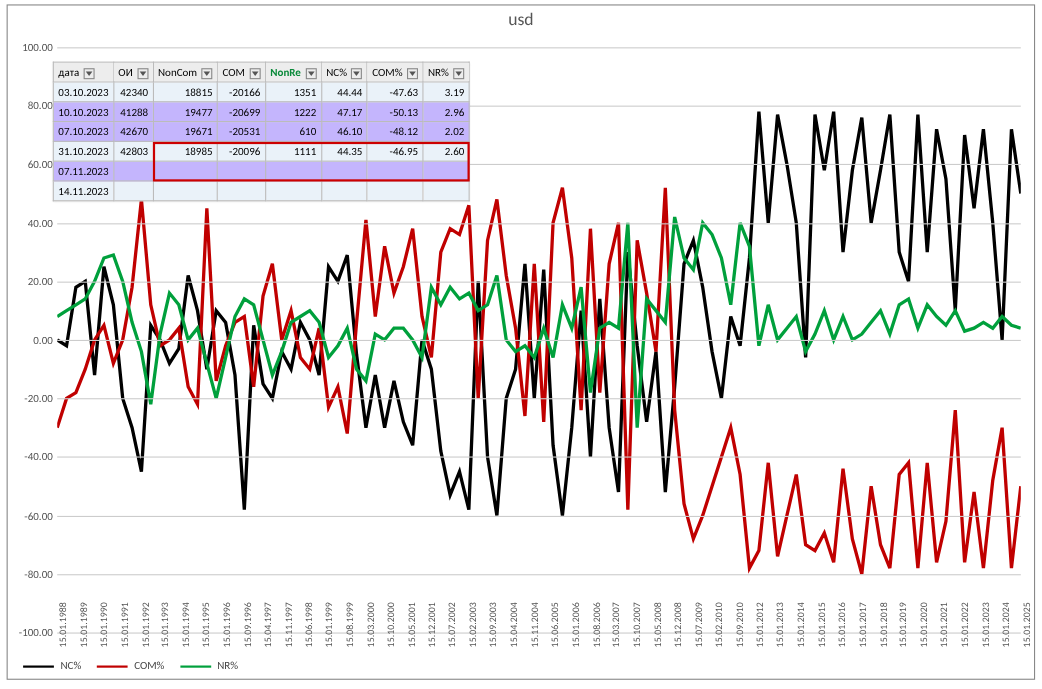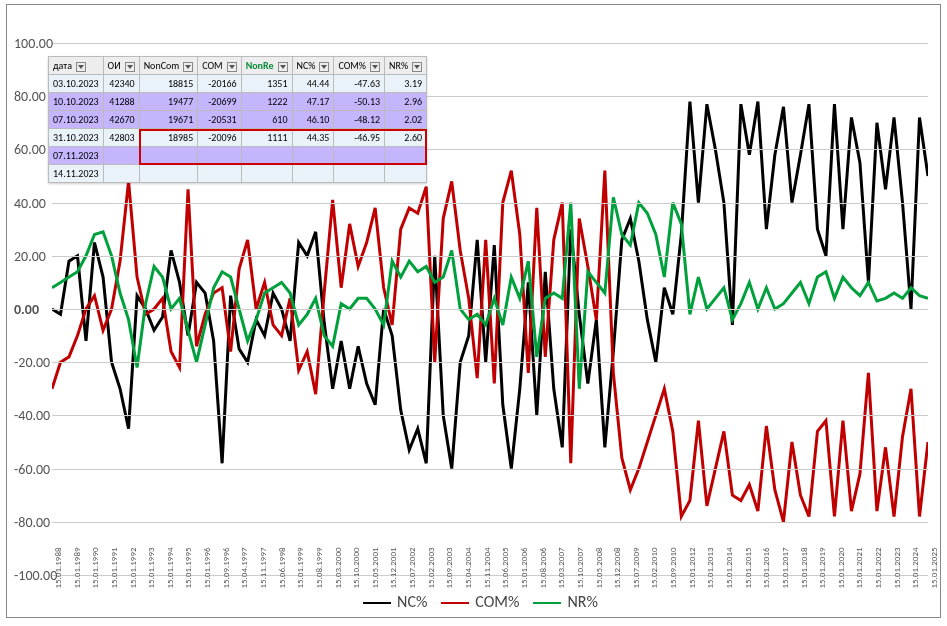--- a/index.html
+++ b/index.html
@@ -30,21 +30,22 @@
   }
   .grid-line {
     position: absolute;
     left: 0; right: 0;
     border-top: 1px solid #ccc;
   }
   .ytick {
     position: absolute;
     left: -38px;
     width: 34px;
-    font-size: 14px;
+    text-align: right;
+    font-size: 10px;
     color: #555;
     transform: translateY(-50%);
   }
   .xtick {
     position: absolute;
     bottom: -4px;
     font-size: 9px;
     color: #555;
     transform: rotate(-90deg) translateX(-50%);
     transform-origin: left top;
@@ -99,55 +100,55 @@
   .data-table tr.even td { background: #c4b5fd; }
   .red-box {
     position: absolute;
     border: 2px solid #c00;
     z-index: 6;
     pointer-events: none;
   }
   .legend {
     position: absolute;
     left: 0; right: 0; bottom: 6px;
-    text-align: center;
-    font-size: 16px;
+    font-size: 10px;
     color: #444;
   }
   .legend span.sw {
     display: inline-block;
     width: 28px;
     border-top-width: 2px;
     border-top-style: solid;
     vertical-align: middle;
     margin: 0 6px 0 14px;
   }
 </style>
 </head>
 <body>
 
 <div class="chart-area">
+  <div class="title">usd</div>
   <div class="plot">
     <svg class="lines" preserveAspectRatio="none" viewBox="0 0 1000 1000">
         <path d="M0.0 500.0 L9.7 510.0 L19.4 410.0 L29.1 400.0 L38.8 560.0 L48.5 375.0 L58.3 440.0 L68.0 600.0 L77.7 650.0 L87.4 725.0 L97.1 475.0 L106.8 500.0 L116.5 540.0 L126.2 515.0 L135.9 390.0 L145.6 450.0 L155.3 550.0 L165.0 450.0 L174.8 470.0 L184.5 560.0 L194.2 790.0 L203.9 475.0 L213.6 575.0 L223.3 600.0 L233.0 520.0 L242.7 550.0 L252.4 470.0 L262.1 500.0 L271.8 560.0 L281.6 375.0 L291.3 400.0 L301.0 355.0 L310.7 525.0 L320.4 650.0 L330.1 560.0 L339.8 650.0 L349.5 570.0 L359.2 640.0 L368.9 680.0 L378.6 500.0 L388.3 550.0 L398.1 690.0 L407.8 765.0 L417.5 725.0 L427.2 790.0 L436.9 400.0 L446.6 700.0 L456.3 800.0 L466.0 600.0 L475.7 550.0 L485.4 370.0 L495.1 600.0 L504.9 380.0 L514.6 680.0 L524.3 800.0 L534.0 650.0 L543.7 450.0 L553.4 700.0 L563.1 430.0 L572.8 650.0 L582.5 760.0 L592.2 350.0 L601.9 510.0 L611.7 640.0 L621.4 520.0 L631.1 760.0 L640.8 580.0 L650.5 370.0 L660.2 330.0 L669.9 410.0 L679.6 520.0 L689.3 600.0 L699.0 460.0 L708.7 510.0 L718.4 360.0 L728.2 110.0 L737.9 300.0 L747.6 115.0 L757.3 200.0 L767.0 300.0 L776.7 530.0 L786.4 115.0 L796.1 210.0 L805.8 110.0 L815.5 350.0 L825.2 210.0 L835.0 120.0 L844.7 300.0 L854.4 210.0 L864.1 115.0 L873.8 350.0 L883.5 400.0 L893.2 115.0 L902.9 350.0 L912.6 140.0 L922.3 225.0 L932.0 450.0 L941.7 150.0 L951.5 275.0 L961.2 140.0 L970.9 300.0 L980.6 500.0 L990.3 140.0 L1000.0 250.0 " fill="none" stroke="#000000" stroke-width="3" vector-effect="non-scaling-stroke"></path>
         <path d="M0.0 650.0 L9.7 600.0 L19.4 590.0 L29.1 550.0 L38.8 500.0 L48.5 475.0 L58.3 540.0 L68.0 500.0 L77.7 410.0 L87.4 260.0 L97.1 440.0 L106.8 510.0 L116.5 500.0 L126.2 480.0 L135.9 580.0 L145.6 610.0 L155.3 275.0 L165.0 570.0 L174.8 510.0 L184.5 470.0 L194.2 460.0 L203.9 580.0 L213.6 425.0 L223.3 370.0 L233.0 500.0 L242.7 450.0 L252.4 530.0 L262.1 550.0 L271.8 480.0 L281.6 615.0 L291.3 580.0 L301.0 660.0 L310.7 470.0 L320.4 295.0 L330.1 460.0 L339.8 340.0 L349.5 420.0 L359.2 375.0 L368.9 310.0 L378.6 460.0 L388.3 530.0 L398.1 350.0 L407.8 310.0 L417.5 320.0 L427.2 270.0 L436.9 600.0 L446.6 330.0 L456.3 260.0 L466.0 390.0 L475.7 480.0 L485.4 630.0 L495.1 370.0 L504.9 640.0 L514.6 300.0 L524.3 240.0 L534.0 360.0 L543.7 620.0 L553.4 310.0 L563.1 590.0 L572.8 370.0 L582.5 300.0 L592.2 790.0 L601.9 330.0 L611.7 420.0 L621.4 520.0 L631.1 240.0 L640.8 620.0 L650.5 780.0 L660.2 840.0 L669.9 800.0 L679.6 750.0 L689.3 700.0 L699.0 650.0 L708.7 730.0 L718.4 890.0 L728.2 860.0 L737.9 710.0 L747.6 870.0 L757.3 800.0 L767.0 730.0 L776.7 850.0 L786.4 860.0 L796.1 830.0 L805.8 880.0 L815.5 720.0 L825.2 840.0 L835.0 900.0 L844.7 750.0 L854.4 850.0 L864.1 890.0 L873.8 730.0 L883.5 710.0 L893.2 890.0 L902.9 710.0 L912.6 880.0 L922.3 810.0 L932.0 620.0 L941.7 880.0 L951.5 760.0 L961.2 890.0 L970.9 740.0 L980.6 650.0 L990.3 890.0 L1000.0 750.0 " fill="none" stroke="#c00000" stroke-width="3" vector-effect="non-scaling-stroke"></path>
         <path d="M0.0 460.0 L9.7 450.0 L19.4 440.0 L29.1 430.0 L38.8 400.0 L48.5 360.0 L58.3 355.0 L68.0 400.0 L77.7 470.0 L87.4 520.0 L97.1 610.0 L106.8 490.0 L116.5 420.0 L126.2 440.0 L135.9 500.0 L145.6 480.0 L155.3 540.0 L165.0 600.0 L174.8 530.0 L184.5 460.0 L194.2 430.0 L203.9 440.0 L213.6 500.0 L223.3 560.0 L233.0 520.0 L242.7 470.0 L252.4 460.0 L262.1 450.0 L271.8 470.0 L281.6 530.0 L291.3 510.0 L301.0 480.0 L310.7 550.0 L320.4 570.0 L330.1 490.0 L339.8 500.0 L349.5 480.0 L359.2 480.0 L368.9 500.0 L378.6 530.0 L388.3 410.0 L398.1 440.0 L407.8 410.0 L417.5 430.0 L427.2 420.0 L436.9 450.0 L446.6 440.0 L456.3 390.0 L466.0 500.0 L475.7 520.0 L485.4 510.0 L495.1 530.0 L504.9 480.0 L514.6 530.0 L524.3 440.0 L534.0 480.0 L543.7 410.0 L553.4 590.0 L563.1 480.0 L572.8 470.0 L582.5 480.0 L592.2 300.0 L601.9 650.0 L611.7 430.0 L621.4 450.0 L631.1 470.0 L640.8 290.0 L650.5 360.0 L660.2 380.0 L669.9 300.0 L679.6 320.0 L689.3 360.0 L699.0 440.0 L708.7 300.0 L718.4 340.0 L728.2 510.0 L737.9 440.0 L747.6 500.0 L757.3 480.0 L767.0 460.0 L776.7 520.0 L786.4 490.0 L796.1 450.0 L805.8 500.0 L815.5 460.0 L825.2 500.0 L835.0 490.0 L844.7 470.0 L854.4 450.0 L864.1 490.0 L873.8 440.0 L883.5 430.0 L893.2 480.0 L902.9 440.0 L912.6 460.0 L922.3 475.0 L932.0 450.0 L941.7 485.0 L951.5 480.0 L961.2 470.0 L970.9 480.0 L980.6 460.0 L990.3 475.0 L1000.0 480.0 " fill="none" stroke="#00a03c" stroke-width="3" vector-effect="non-scaling-stroke"></path>
       </svg>
   <div class="grid-line" style="top: 100%;"></div>
       <div class="ytick" style="top: 100%;">-100.00</div>
       <div class="grid-line" style="top: 90%;"></div>
       <div class="ytick" style="top: 90%;">-80.00</div>
       <div class="grid-line" style="top: 80%;"></div>
       <div class="ytick" style="top: 80%;">-60.00</div>
       <div class="grid-line" style="top: 70%;"></div>
       <div class="ytick" style="top: 70%;">-40.00</div>
       <div class="grid-line" style="top: 60%;"></div>
       <div class="ytick" style="top: 60%;">-20.00</div>
       <div class="grid-line" style="top: 50%;"></div>
-      <div class="ytick" style="top: 50%; font-weight: bold;">0.00</div>
+      <div class="ytick" style="top: 50%;">0.00</div>
       <div class="grid-line" style="top: 40%;"></div>
       <div class="ytick" style="top: 40%;">20.00</div>
       <div class="grid-line" style="top: 30%;"></div>
       <div class="ytick" style="top: 30%;">40.00</div>
       <div class="grid-line" style="top: 20%;"></div>
       <div class="ytick" style="top: 20%;">60.00</div>
       <div class="grid-line" style="top: 10%;"></div>
       <div class="ytick" style="top: 10%;">80.00</div>
       <div class="grid-line" style="top: 0%;"></div>
       <div class="ytick" style="top: 0%;">100.00</div>

